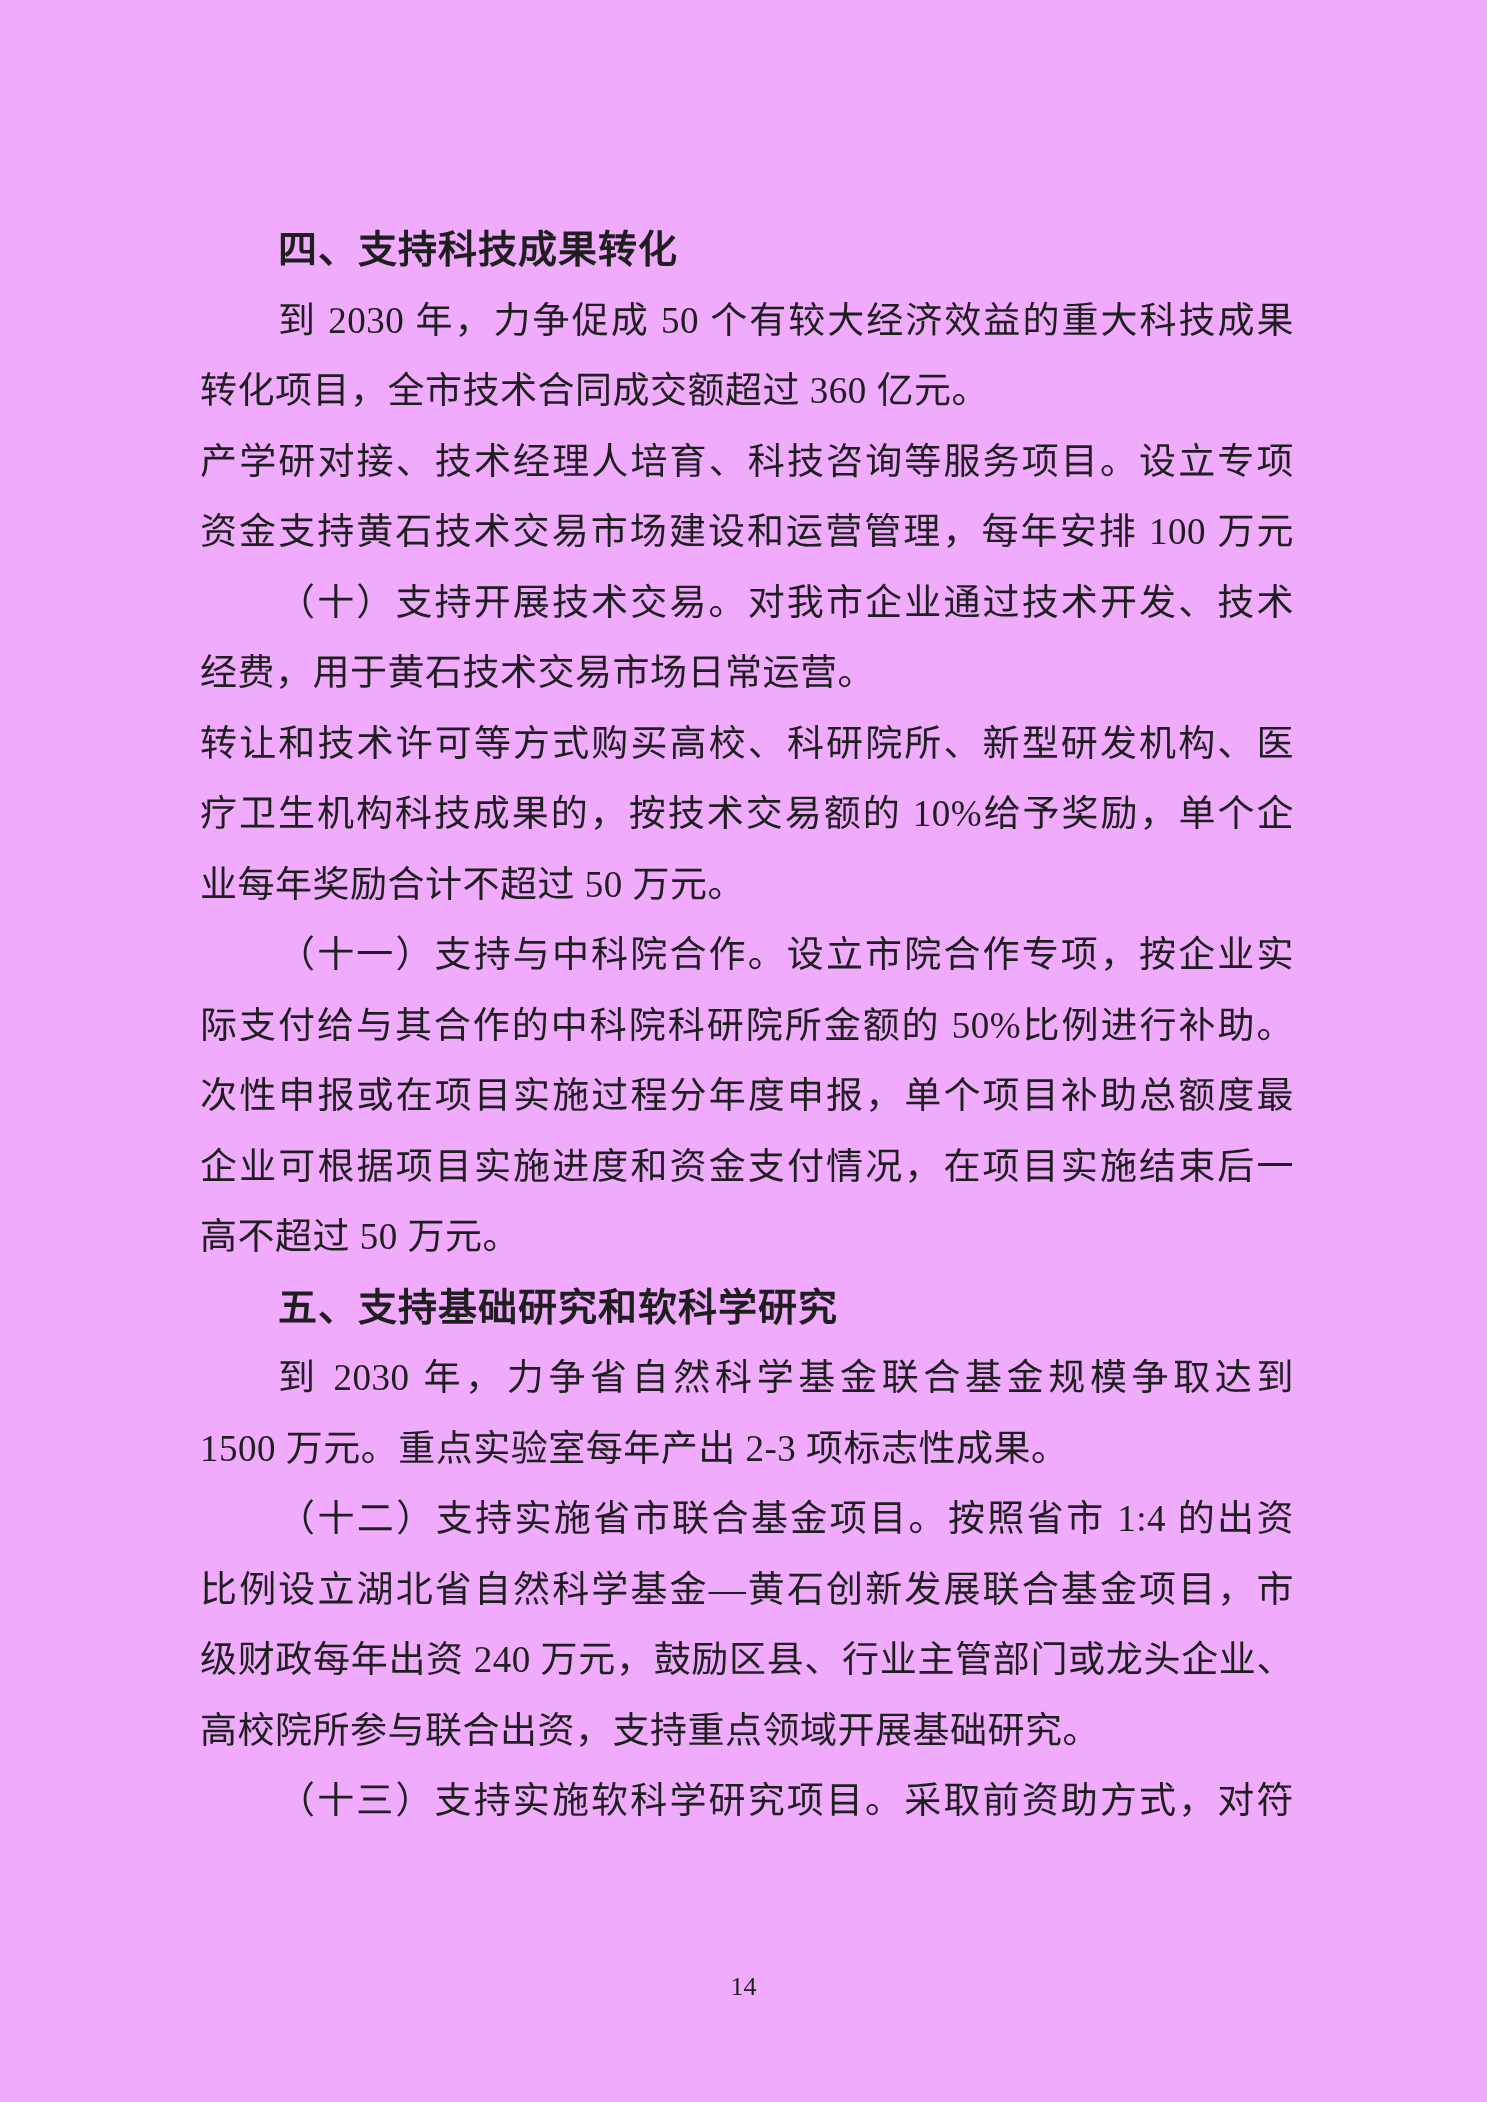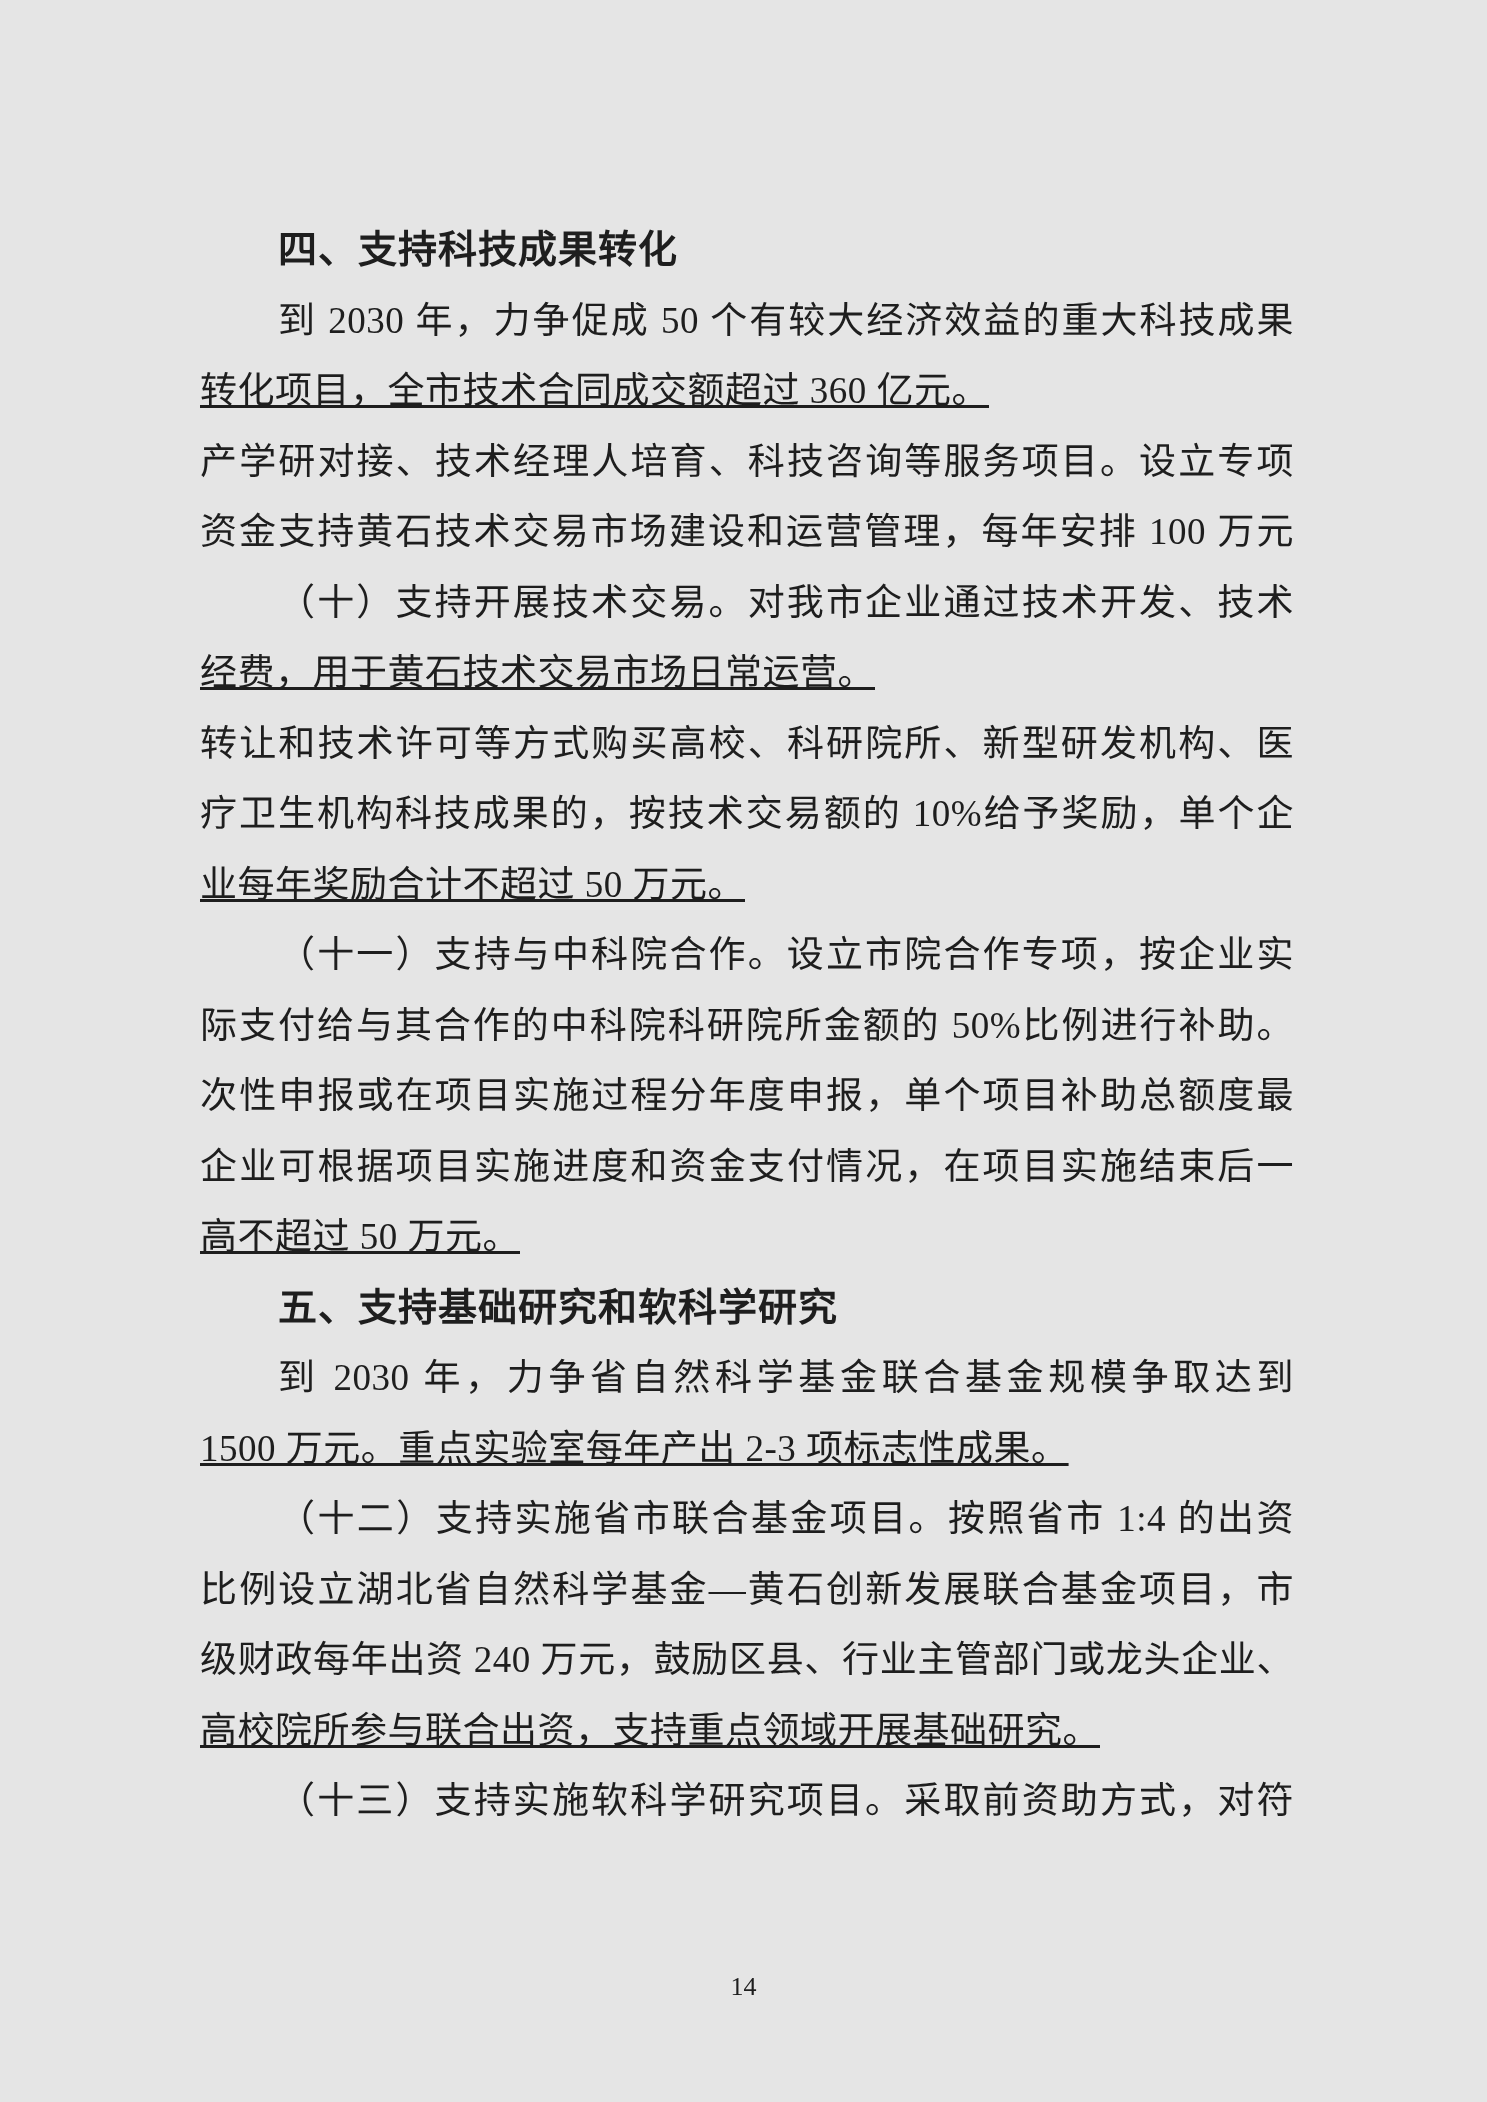--- a/index.html
+++ b/index.html
@@ -4,21 +4,21 @@
 <style>
   html, body {
     margin: 0;
     padding: 0;
     background: #ffffff;
   }
   .page {
     position: relative;
     width: 1487px;
     height: 2102px;
-    background: #e5e5e5;
+    background: #f0abfc;
     overflow: hidden;
     font-family: "Liberation Serif", "DejaVu Serif", serif;
   }
   .doc-body {
     position: absolute;
     left: 200px;
     top: 215px;
     width: 1094px;
   }
   .line {
@@ -40,21 +40,20 @@
     text-align: left;
     text-align-last: left;
     letter-spacing: 1px;
   }
   .line.first {
     text-indent: 78px;
   }
   .line.last {
     text-align: left;
     text-align-last: left;
-    text-decoration: underline;
   }
   .page-number {
     position: absolute;
     left: 0;
     right: 0;
     top: 1972px;
     text-align: center;
     font-size: 26px;
     color: #1e1e1e;
     font-family: "Liberation Serif", "DejaVu Serif", serif;

